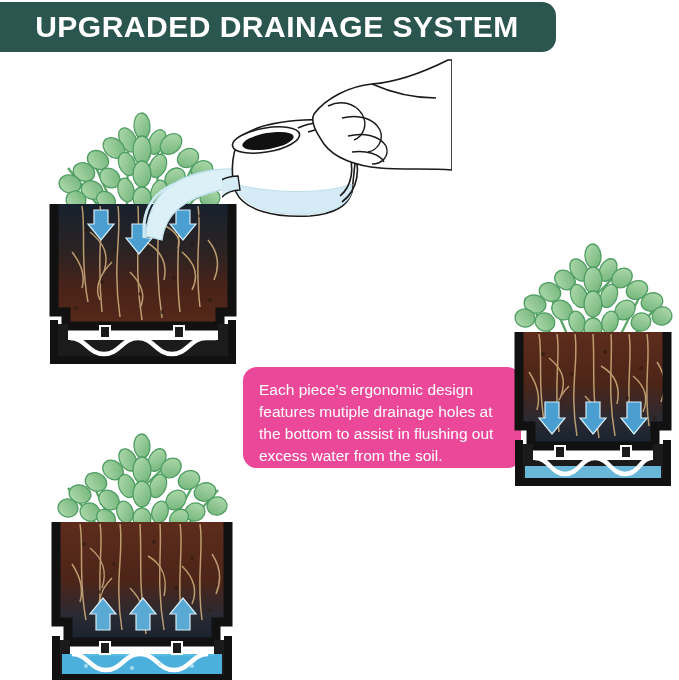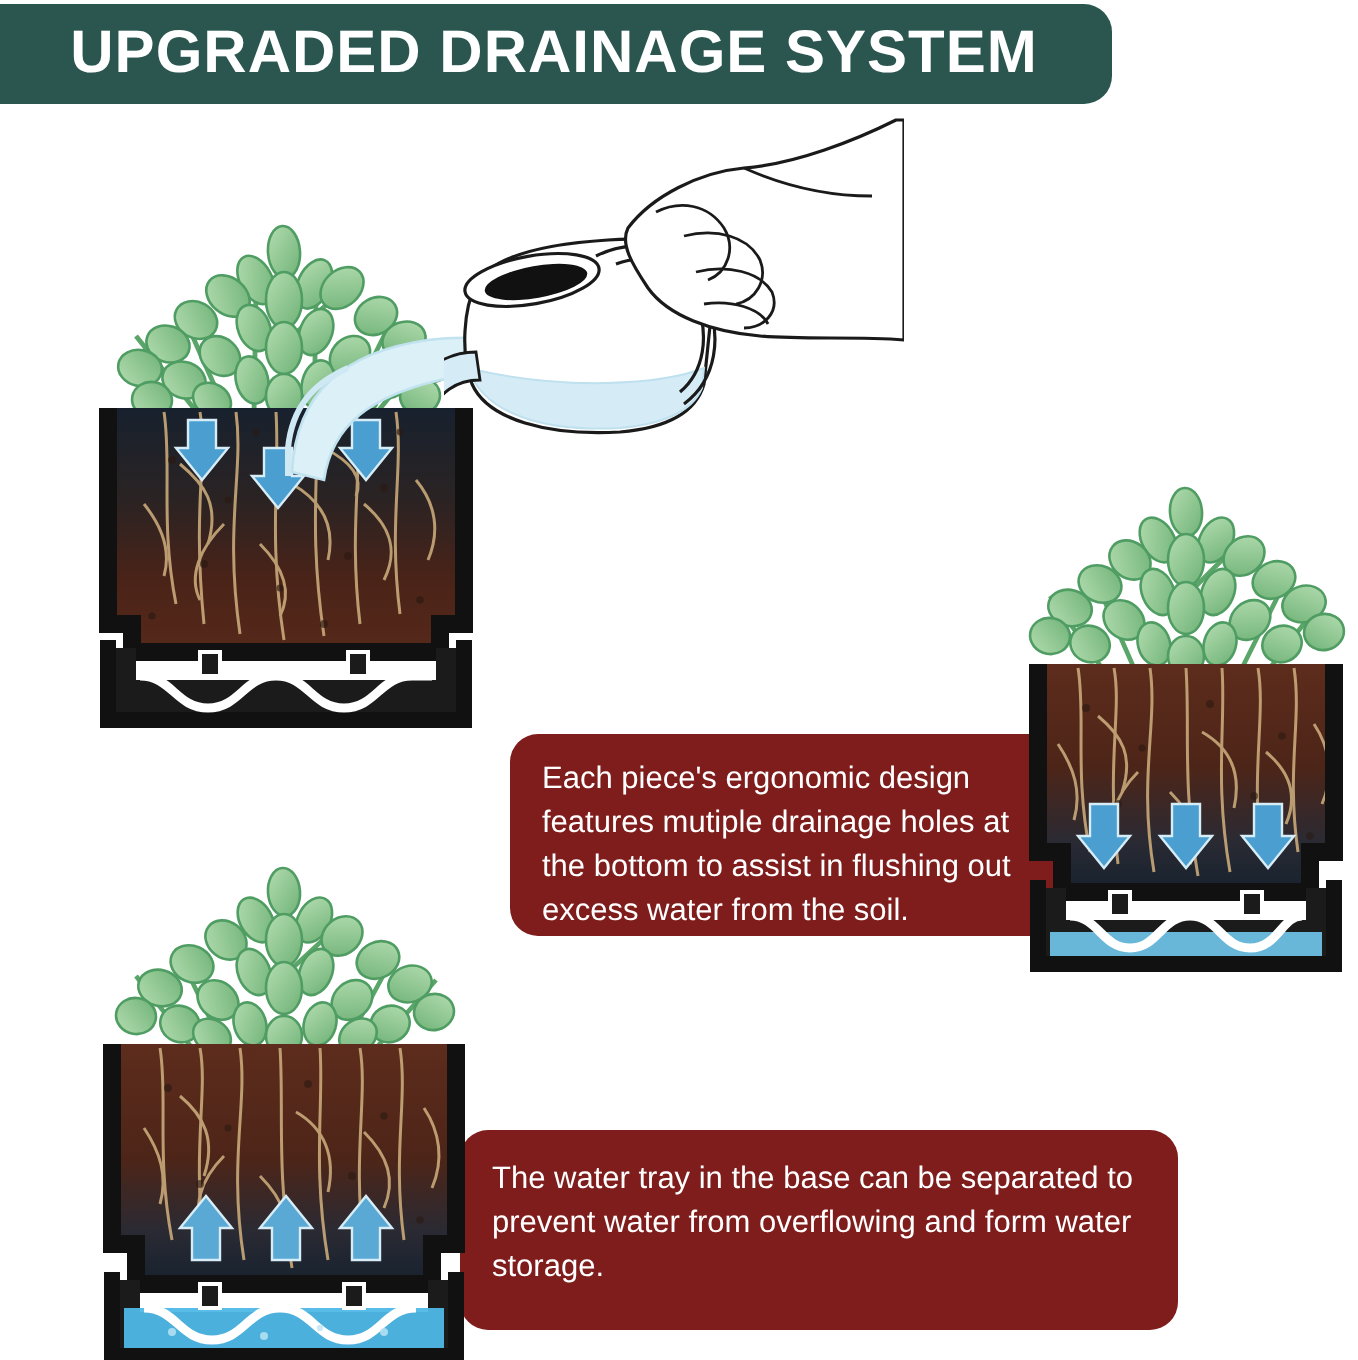--- a/index.html
+++ b/index.html
@@ -14,22 +14,22 @@
     display:flex;align-items:center;justify-content:center;
   }
   .title-text{
     color:#ffffff;font-size:30px;font-weight:bold;letter-spacing:0.5px;
     text-transform:uppercase;white-space:nowrap;padding-left:24px;
     font-family:"Liberation Sans","DejaVu Sans",sans-serif;
   }
 
   
   .callout{
-    position:absolute;background:#7f1d1d;border-radius:14px;
-    color:#ffffff;box-sizing:border-box;margin-left:12px;
+    position:absolute;background:#ec4899;border-radius:14px;
+    color:#ffffff;box-sizing:border-box;
   }
   .callout p{
     margin:0;color:#fff;font-size:15.5px;line-height:1.42;
     font-family:"Liberation Sans","DejaVu Sans",sans-serif;
   }
   #callout-1{left:243px;top:367px;width:278px;height:101px;padding:12px 16px;z-index:5;}
   #callout-2{left:218px;top:565px;width:359px;height:100px;padding:14px 16px;z-index:5;}
 
   
   .planter{position:absolute;}
@@ -409,17 +409,14 @@
             <circle cx="118" cy="234" r="1.6"></circle>
         </g>
       </g>
     </svg>
   </div>
 
   <div class="callout" id="callout-1">
     <p>Each piece's ergonomic design features mutiple drainage holes at the bottom to assist in flushing out excess water from the soil.</p>
   </div>
 
-  <div class="callout" id="callout-2">
-    <p>The water tray in the base can be separated to prevent water from overflowing and form water storage.</p>
-  </div>
 
 </div>
 
 </body></html>

